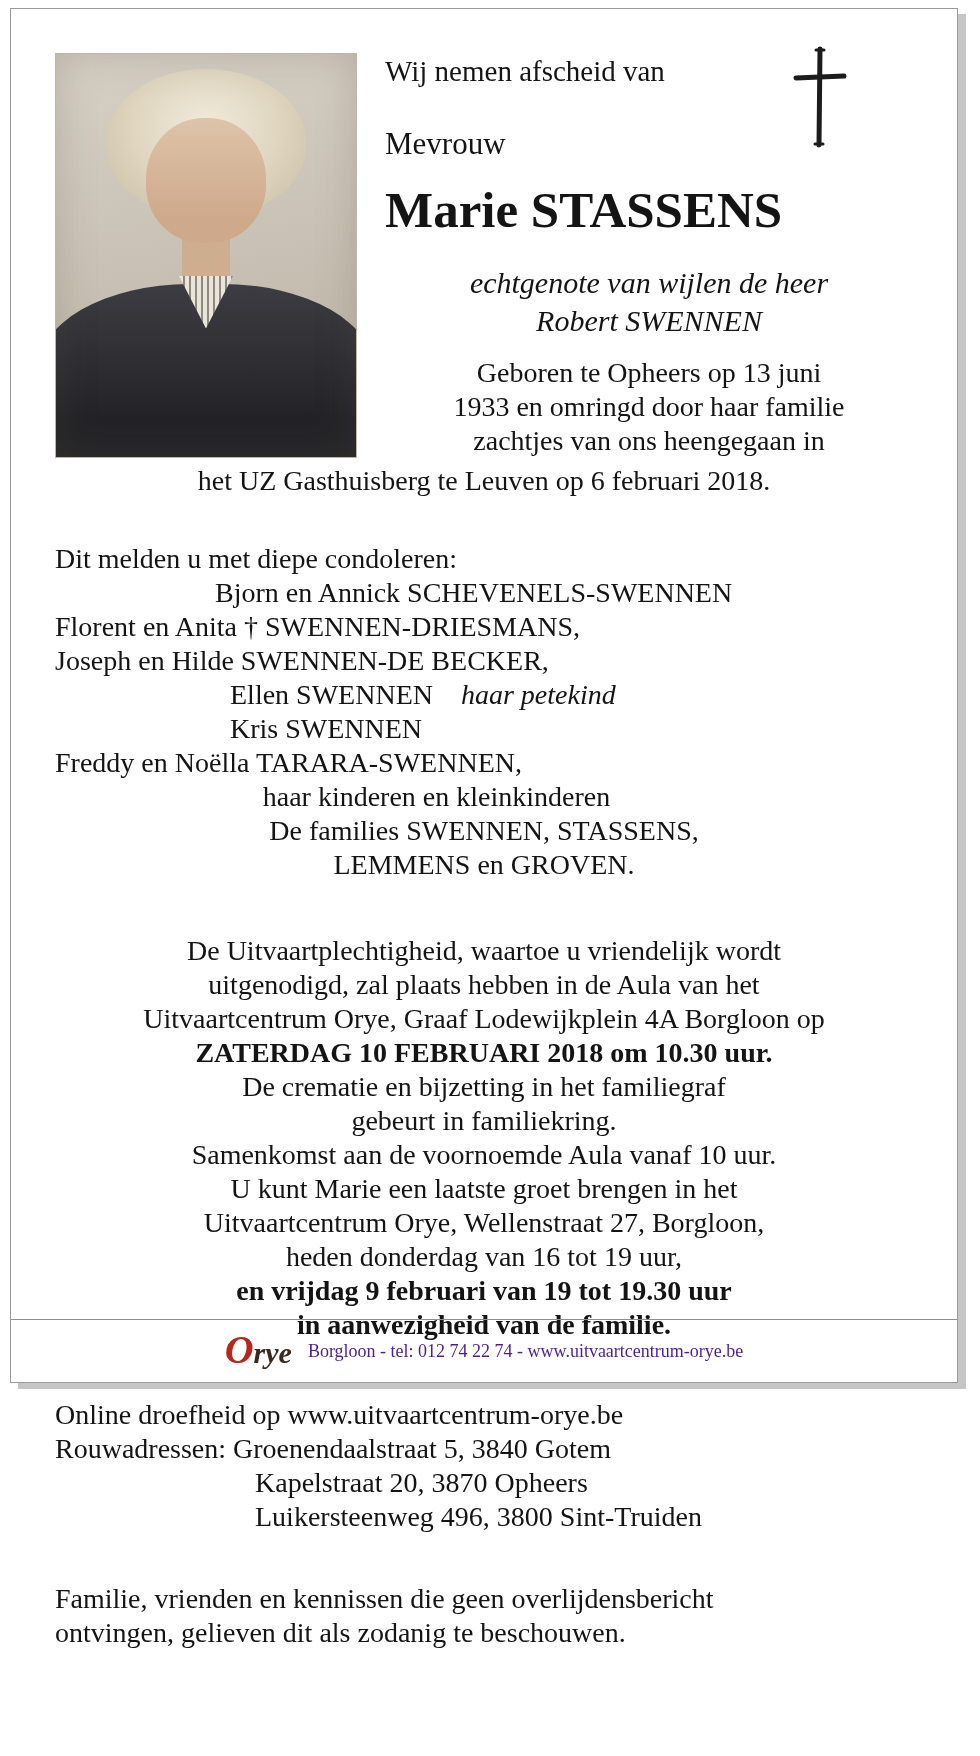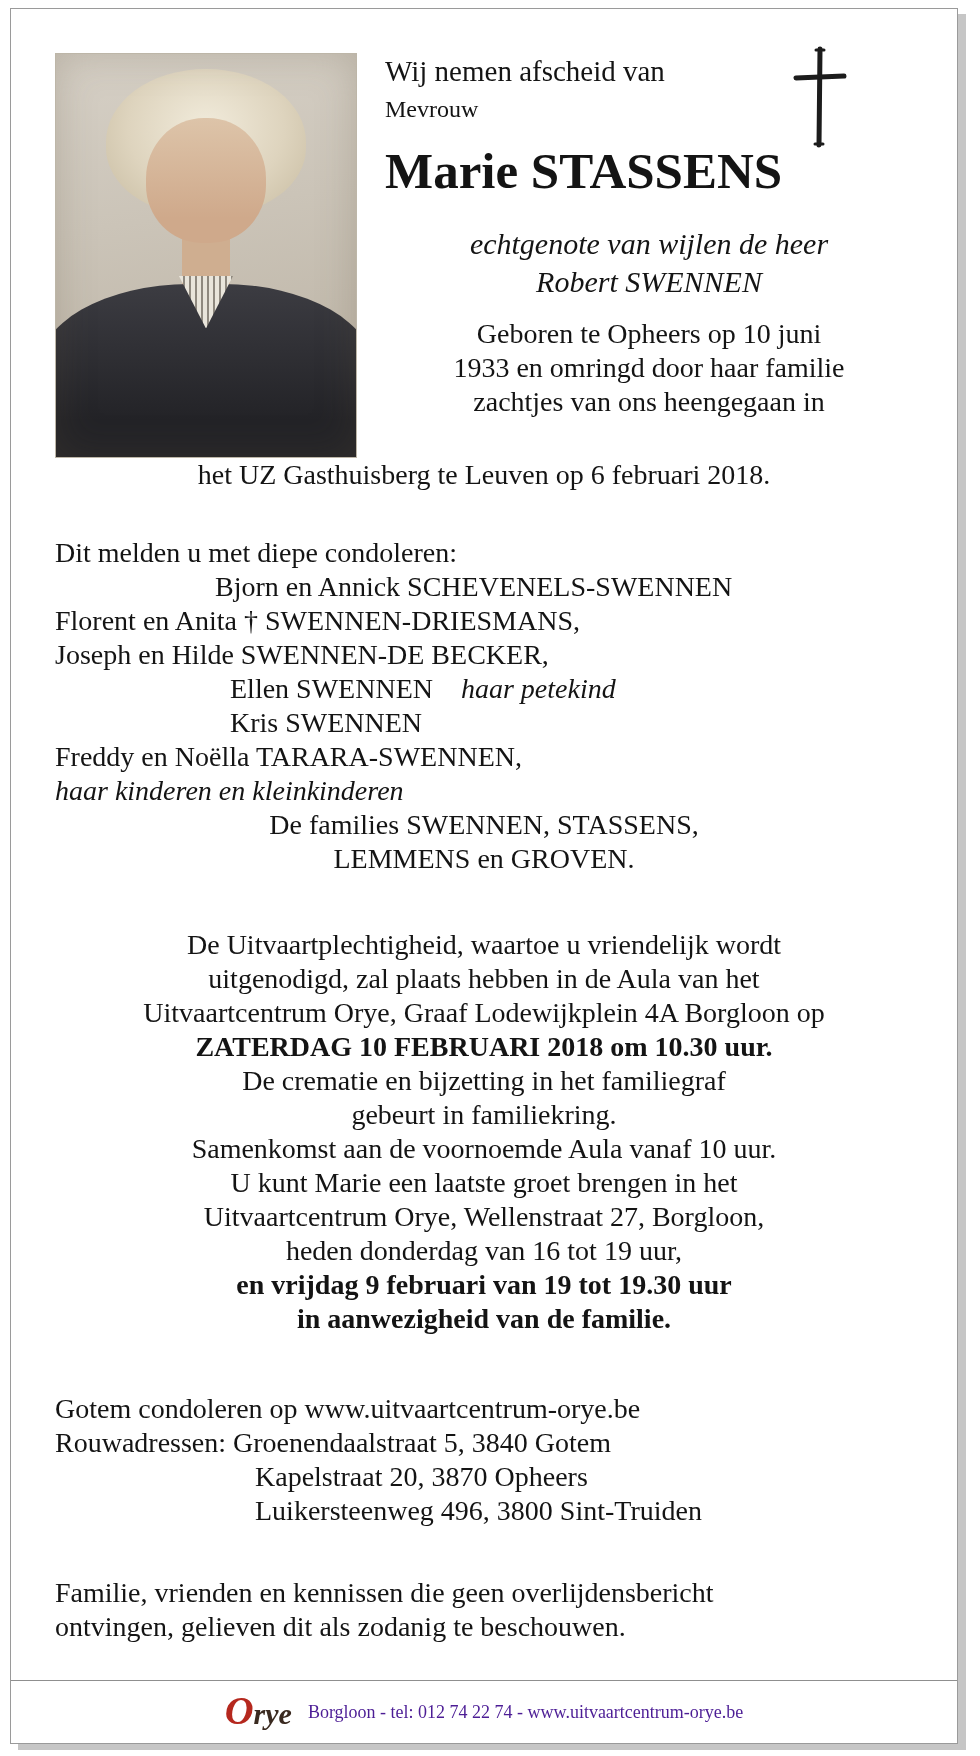--- a/index.html
+++ b/index.html
@@ -2,21 +2,21 @@
 <html><head>
 <meta charset="utf-8">
 <style>
   html,body { margin:0; padding:0; background:#ffffff; }
   .page {
     position:relative; width:980px; height:1756px; background:#ffffff;
     font-family:"Liberation Serif","DejaVu Serif",serif; color:#141414;
     overflow:hidden;
   }
   .card {
-    position:absolute; left:10px; top:8px; width:948px; height:1736px;
+    position:absolute; left:10px; top:8px; width:948px; height:1375px;
     background:#ffffff; border:1px solid #9a9a9a;
     box-shadow:8px 6px 0 #c6c6c6;
     box-sizing:border-box; padding:44px 44px 0 44px;
   }
   
   .photo {
     position:relative; float:left; width:302px; height:405px; margin-right:28px;
     background:linear-gradient(170deg,#d6d0c6 0%,#cbc4b8 40%,#b9b0a1 100%);
     overflow:hidden;
   }
@@ -29,33 +29,33 @@
   .photo .sweater { position:absolute; left:-6%; top:57%; width:112%; height:48%; border-radius:45% 45% 0 0;
     background:linear-gradient(180deg,#3c3c42 0%,#232327 70%); }
   .photo .collar { position:absolute; left:41%; top:55%; width:18%; height:13%;
     background:repeating-linear-gradient(90deg,#e9e5db 0 4px,#8f897f 4px 6px);
     clip-path:polygon(0 0,100% 0,50% 100%); }
   
   .cross { position:absolute; top:36px; right:106px; width:62px; height:104px; }
   
   .head-right { overflow:hidden; }
   .intro      { font-size:29px; padding-top:2px; }
-  .salutation { font-size:24px; margin-top:8px; }
+  .salutation { font-size:31px; margin-top:38px; }
   .name       { font-size:51px; font-weight:bold; margin-top:20px; line-height:56px; }
   .spouse     { font-size:30px; font-style:italic; text-align:center; margin-top:26px; line-height:38px; }
   .geb-top    { font-size:28px; text-align:center; margin-top:16px; line-height:34px; }
   .geb-last   { clear:both; text-align:center; font-size:28px; line-height:34px; margin-top:6px; }
   
   .body-line  { font-size:28px; line-height:34px; }
   .family     { margin-top:44px; }
   .ind160     { padding-left:160px; }
   .ind175     { padding-left:175px; }
   .note       { font-style:italic;text-align:right; }
   .note-gap   { margin-left:28px; }
-  .right-note { text-align:left; padding-right:95px; font-style:italic; }
+  .right-note { text-align:center; padding-right:95px; }
   .centered   { text-align:center; }
   .ceremony   { margin-top:52px; text-align:center; }
   .b          { font-weight:bold; }
   .contact    { margin-top:56px; }
   .ind200     { padding-left:200px; }
   .closing    { margin-top:48px; }
   
   .footer {
     position:absolute; left:0; right:0; bottom:0; height:62px;
     border-top:1px solid #8f8f8f;
@@ -90,21 +90,21 @@
 
     <div class="head-right">
       <div class="intro">Wij nemen afscheid van</div>
       <div class="salutation">Mevrouw</div>
       <div class="name">Marie STASSENS</div>
       <div class="spouse">
         <div>echtgenote van wijlen de heer</div>
         <div>Robert SWENNEN</div>
       </div>
       <div class="geb-top">
-        <div>Geboren te Opheers op 10 juni</div>
+        <div>Geboren te Opheers op 13 juni</div>
         <div>1933 en omringd door haar familie</div>
         <div>zachtjes van ons heengegaan in</div>
       </div>
     </div>
     <div class="geb-last">het UZ Gasthuisberg te Leuven op 6 februari 2018.</div>
 
     <div class="family">
       <div class="body-line">Dit melden u met diepe condoleren:</div>
       <div class="body-line ind160">Bjorn en Annick SCHEVENELS-SWENNEN</div>
       <div class="body-line">Florent en Anita † SWENNEN-DRIESMANS,</div>
@@ -128,21 +128,21 @@
       <div class="body-line">gebeurt in familiekring.</div>
       <div class="body-line">Samenkomst aan de voornoemde Aula vanaf 10 uur.</div>
       <div class="body-line">U kunt Marie een laatste groet brengen in het</div>
       <div class="body-line">Uitvaartcentrum Orye, Wellenstraat 27, Borgloon,</div>
       <div class="body-line">heden donderdag van 16 tot 19 uur,</div>
       <div class="body-line b">en vrijdag 9 februari van 19 tot 19.30 uur</div>
       <div class="body-line b">in aanwezigheid van de familie.</div>
     </div>
 
     <div class="contact">
-      <div class="body-line">Gotem condoleren op www.uitvaartcentrum-orye.be</div>
+      <div class="body-line">Online droefheid op www.uitvaartcentrum-orye.be</div>
       <div class="body-line">Rouwadressen: Groenendaalstraat 5, 3840 Gotem</div>
       <div class="body-line ind200">Kapelstraat 20, 3870 Opheers</div>
       <div class="body-line ind200">Luikersteenweg 496, 3800 Sint-Truiden</div>
     </div>
 
     <div class="closing">
       <div class="body-line">Familie, vrienden en kennissen die geen overlijdensbericht</div>
       <div class="body-line">ontvingen, gelieven dit als zodanig te beschouwen.</div>
     </div>
 

